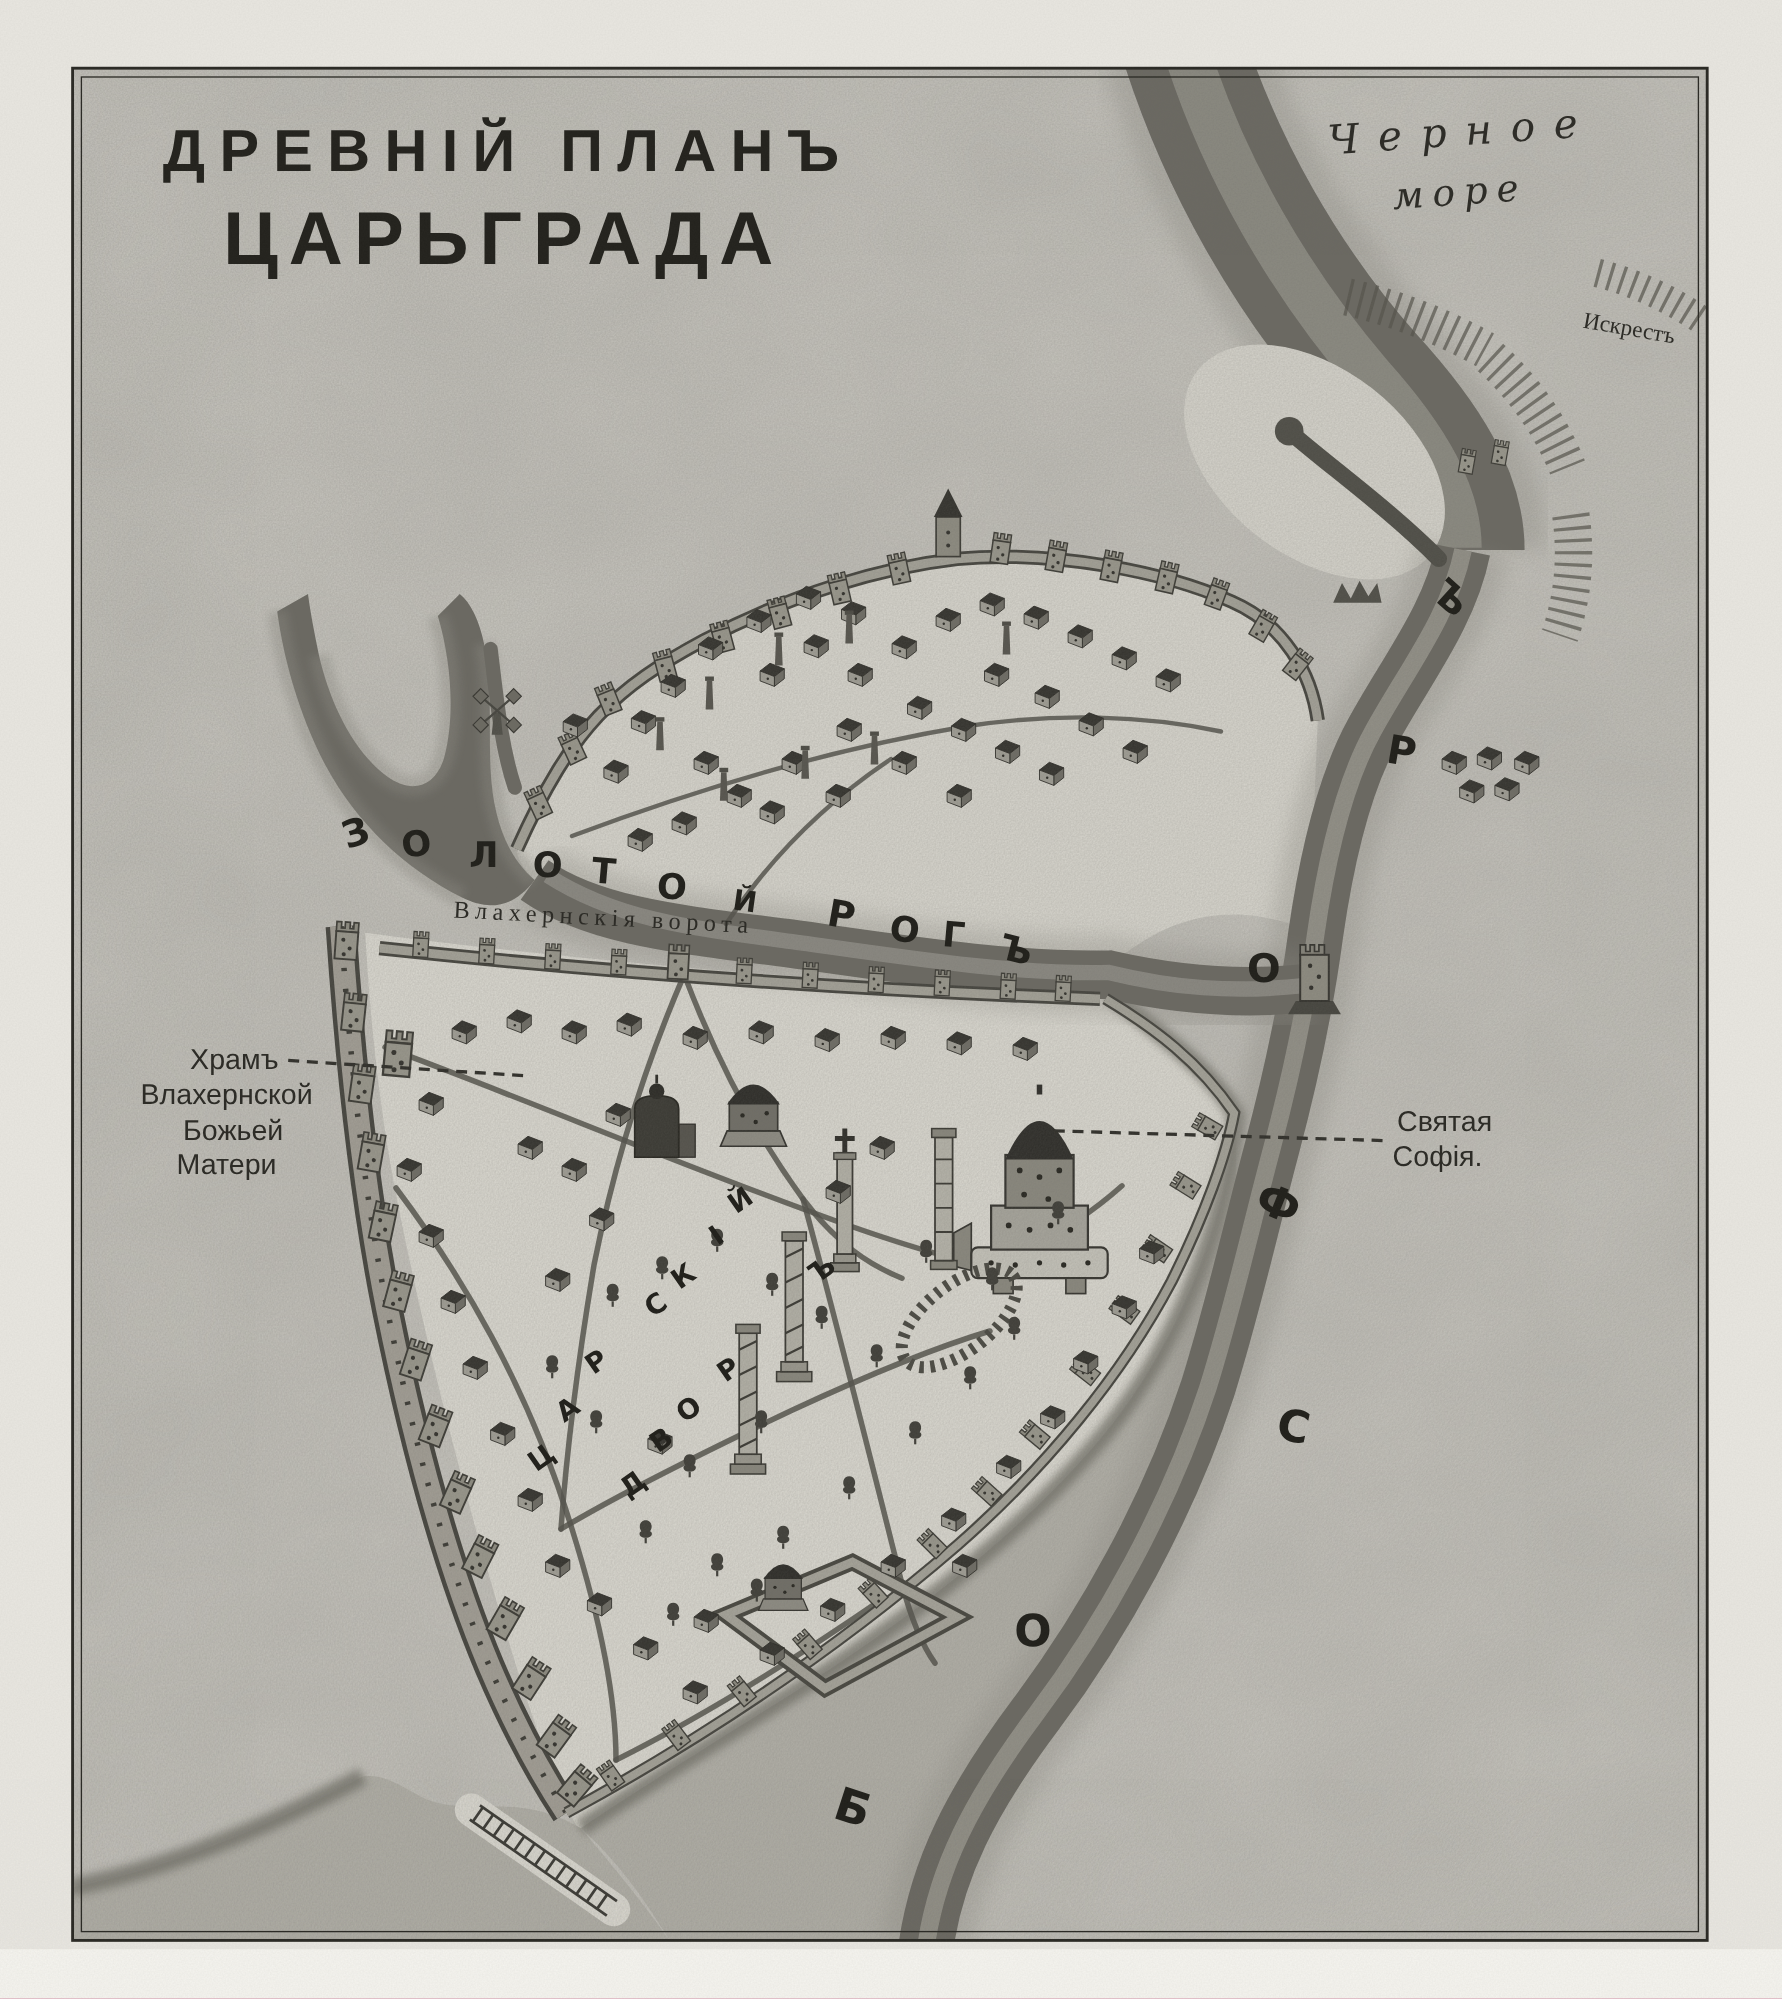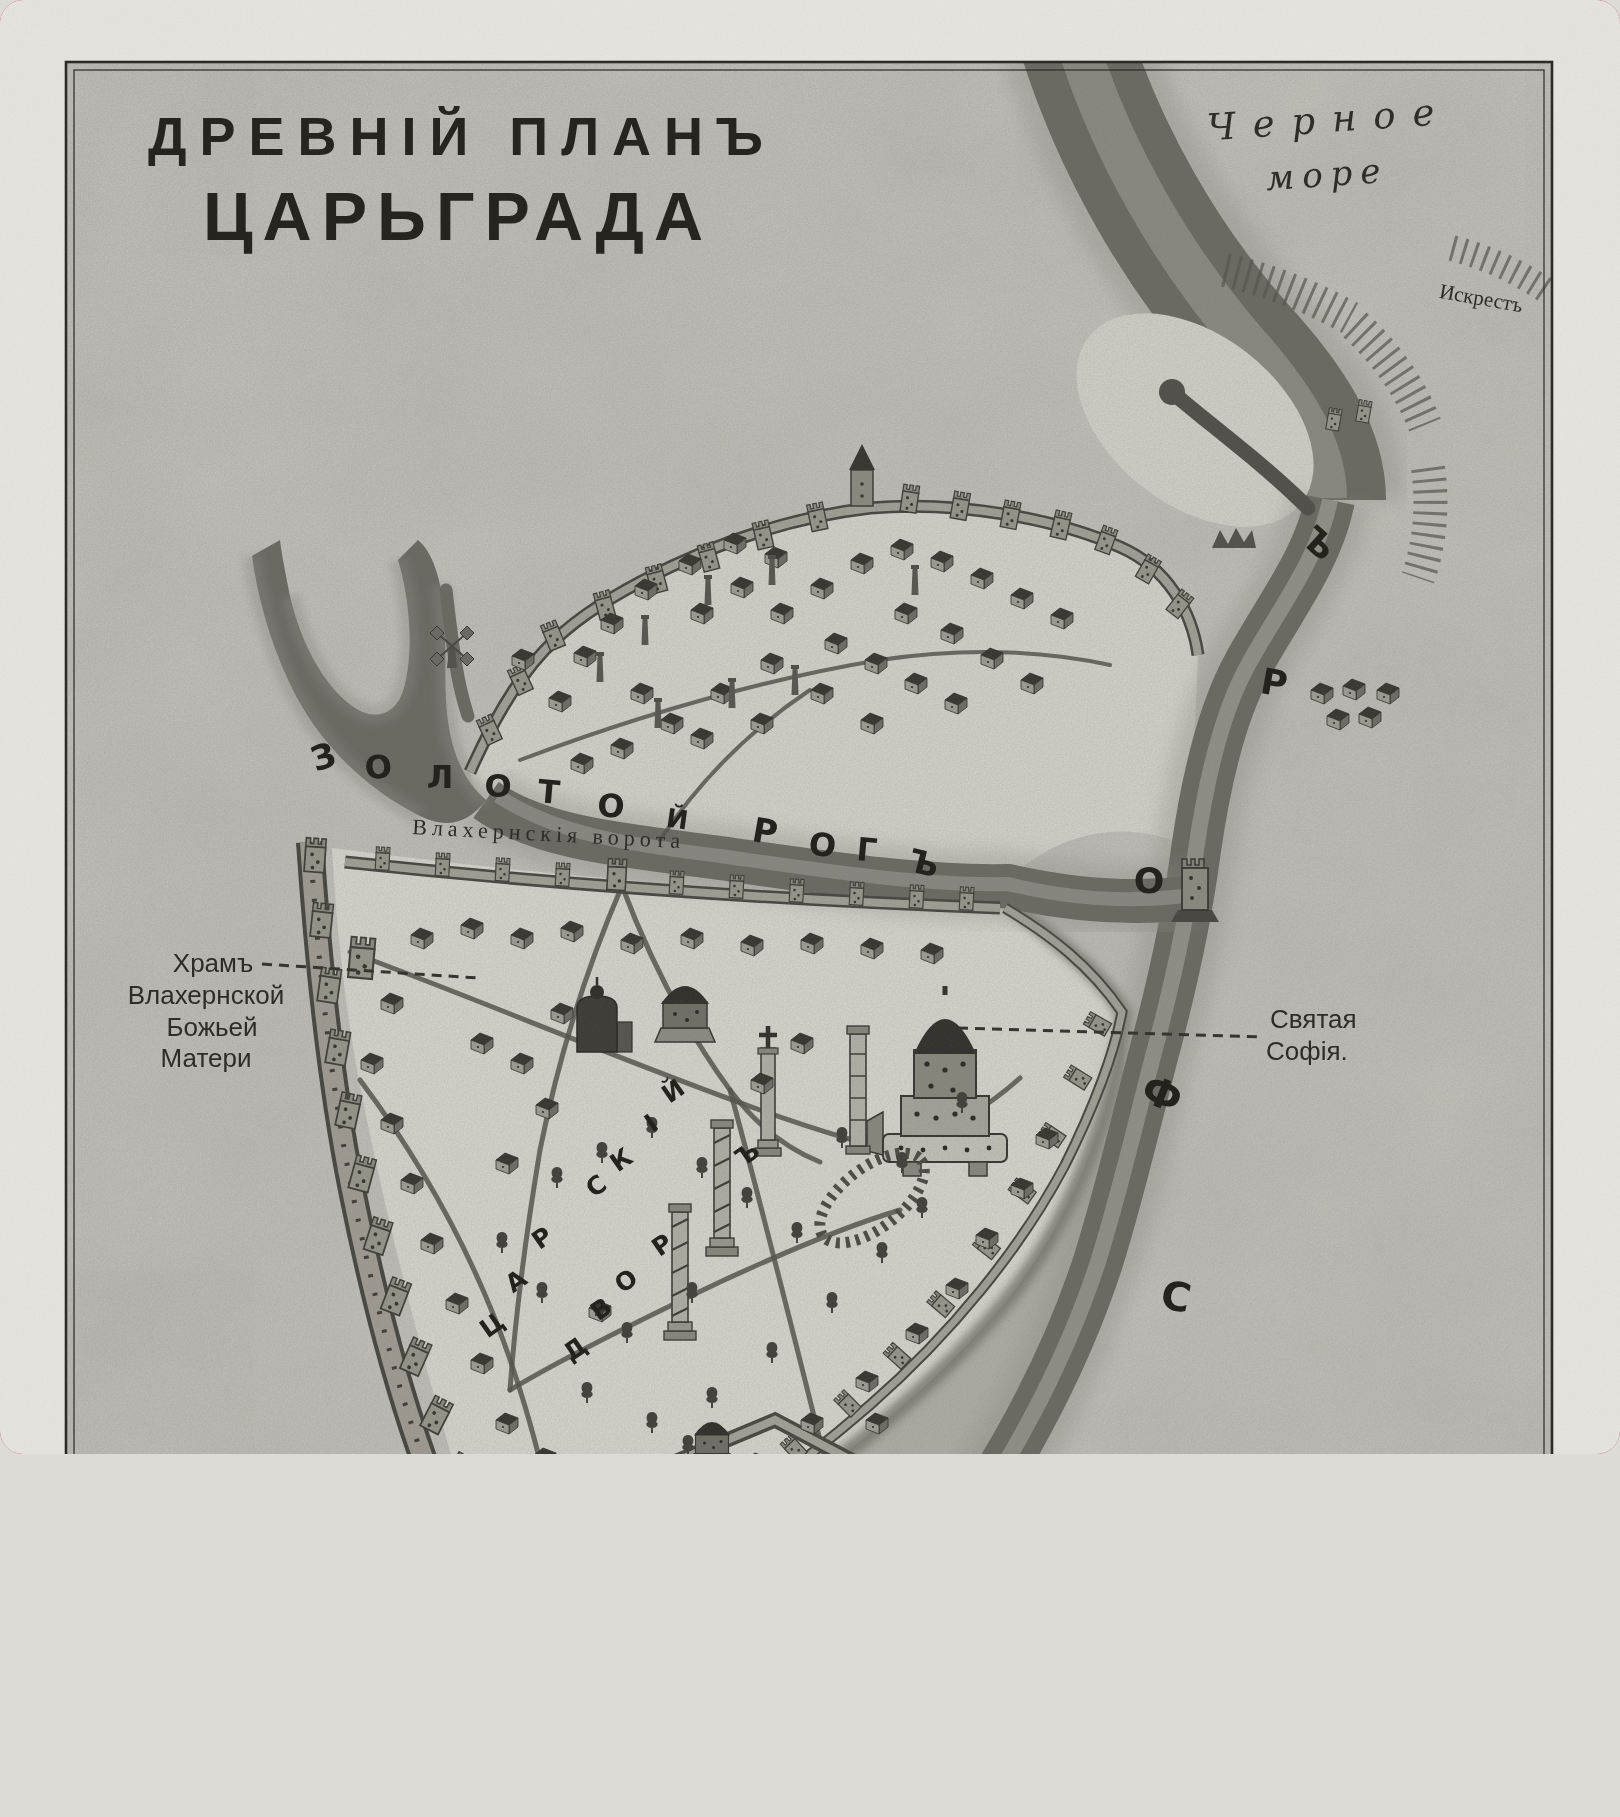--- a/index.html
+++ b/index.html
@@ -1,17 +1,17 @@
 <!DOCTYPE html>
 <html><head>
 <meta charset="utf-8">
 <style>
   html,body{margin:0;padding:0;background:#dddbd5;}
-  .stage{position:relative;width:1620px;height:1454px;background:#be185d;overflow:hidden;
-         font-family:"Liberation Sans",sans-serif;border-radius:23px;}
+  .stage{position:relative;width:1620px;height:1817px;background:#be185d;overflow:hidden;
+         font-family:"Liberation Sans",sans-serif;}
   svg{display:block}
   .t-title{font-family:"Liberation Sans",sans-serif;font-weight:bold;fill:#23221d;}
   .t-script{font-family:"DejaVu Serif",serif;font-style:italic;fill:#2c2b26;}
   .t-label{font-family:"Liberation Sans",sans-serif;fill:#2b2a25;}
   .t-serif{font-family:"Liberation Serif",serif;fill:#2b2a25;}
   .wl{font-family:"DejaVu Sans",sans-serif;font-weight:bold;fill:#21201b;}
   .road{fill:none;stroke:#54524b;stroke-width:5;opacity:.85;stroke-linecap:round;}
   .wallline{fill:none;stroke:#45443e;stroke-width:13;}
   .wallcore{fill:none;stroke:#a5a399;stroke-width:8;}
   .leader{fill:none;stroke:#2e2d28;stroke-width:3;stroke-dasharray:10 7;}

